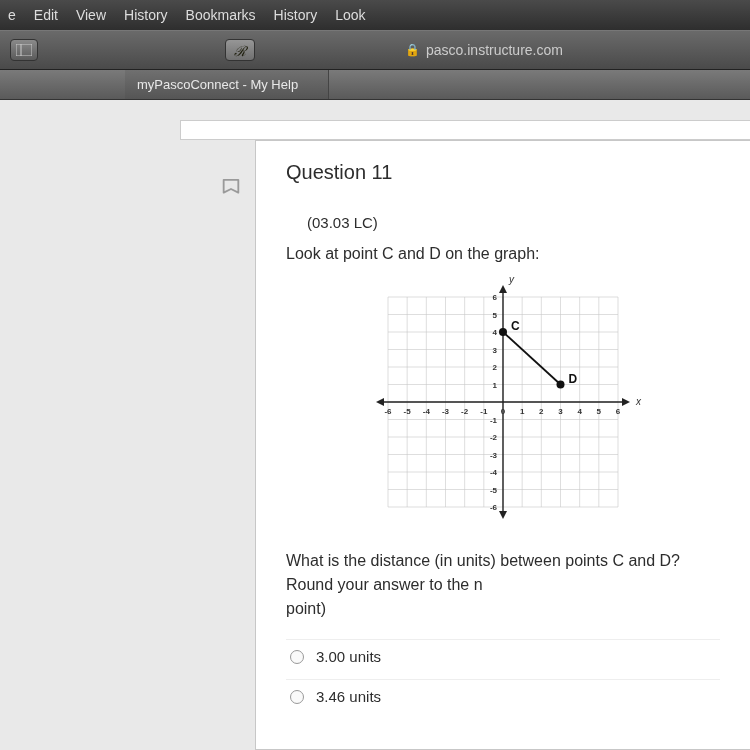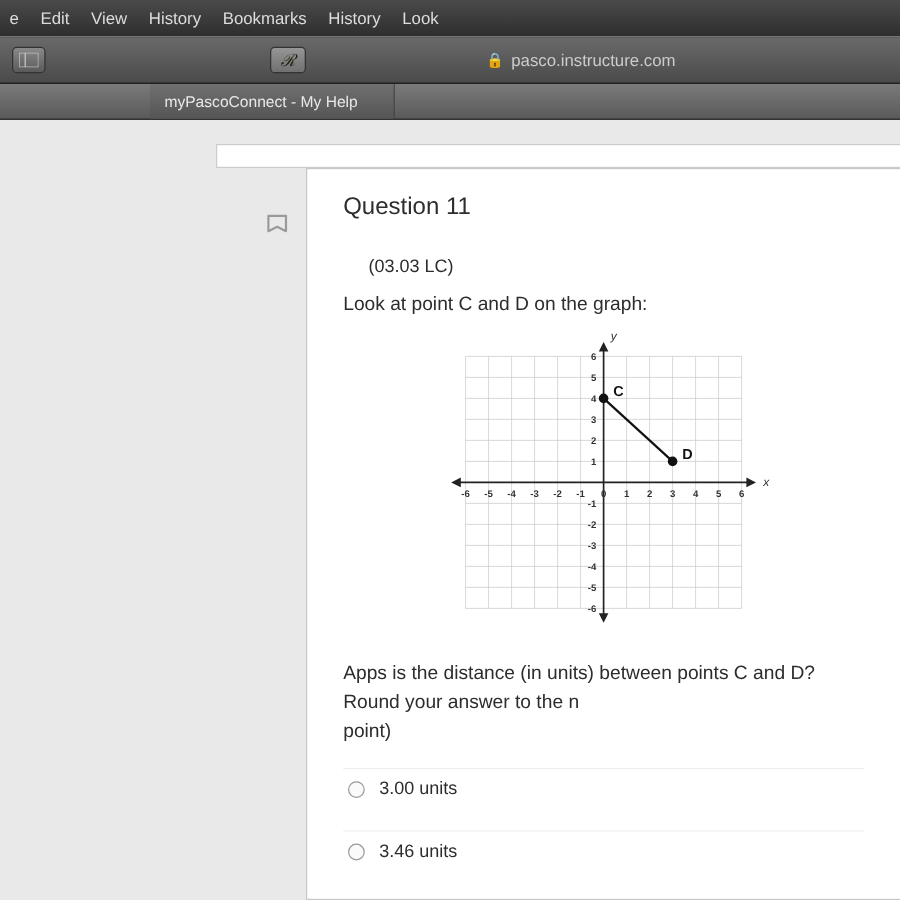--- a/index.html
+++ b/index.html
@@ -126,21 +126,21 @@
     .graph-box {
       width: 290px;
       margin: 0 auto 18px auto;
     }
     .qtext2 {
       font-size: 16px;
       color: #2d2d2d;
       line-height: 1.5;
       margin-bottom: 18px;
     }
-    .answers { display: flex; flex-direction: column; gap: 18px; }
+    .answers { display: flex; flex-direction: column; gap: 6px; }
     .answer {
       display: flex; align-items: center; gap: 12px;
       padding: 8px 4px;
       border-top: 1px solid #eee;
       font-size: 15px;
       color: #2d2d2d;
     }
     .radio {
       width: 14px; height: 14px;
       border: 1px solid #999;
@@ -262,21 +262,21 @@
           <text x="151" y="6" font-size="10" fill="#333" font-style="italic">y</text>
           <line x1="145" y1="55" x2="202.5" y2="107.5" stroke="#111" stroke-width="1.8"></line>
           <circle cx="145" cy="55" r="4" fill="#111"></circle>
           <text x="153" y="53" font-size="12" fill="#111" font-weight="bold">C</text>
           <circle cx="202.5" cy="107.5" r="4" fill="#111"></circle>
           <text x="210.5" y="105.5" font-size="12" fill="#111" font-weight="bold">D</text>
         </svg>
     </div>
 
     <div class="qtext2">
-      <span>Apps is the distance (in units) between points C and D? Round your answer to the n</span><br>
+      <span>What is the distance (in units) between points C and D? Round your answer to the n</span><br>
       <span>point)</span>
     </div>
 
     <div class="answers">
       <div class="answer">
         <div class="radio"></div>
         <span>3.00 units</span>
       </div>
       <div class="answer">
         <div class="radio"></div>

